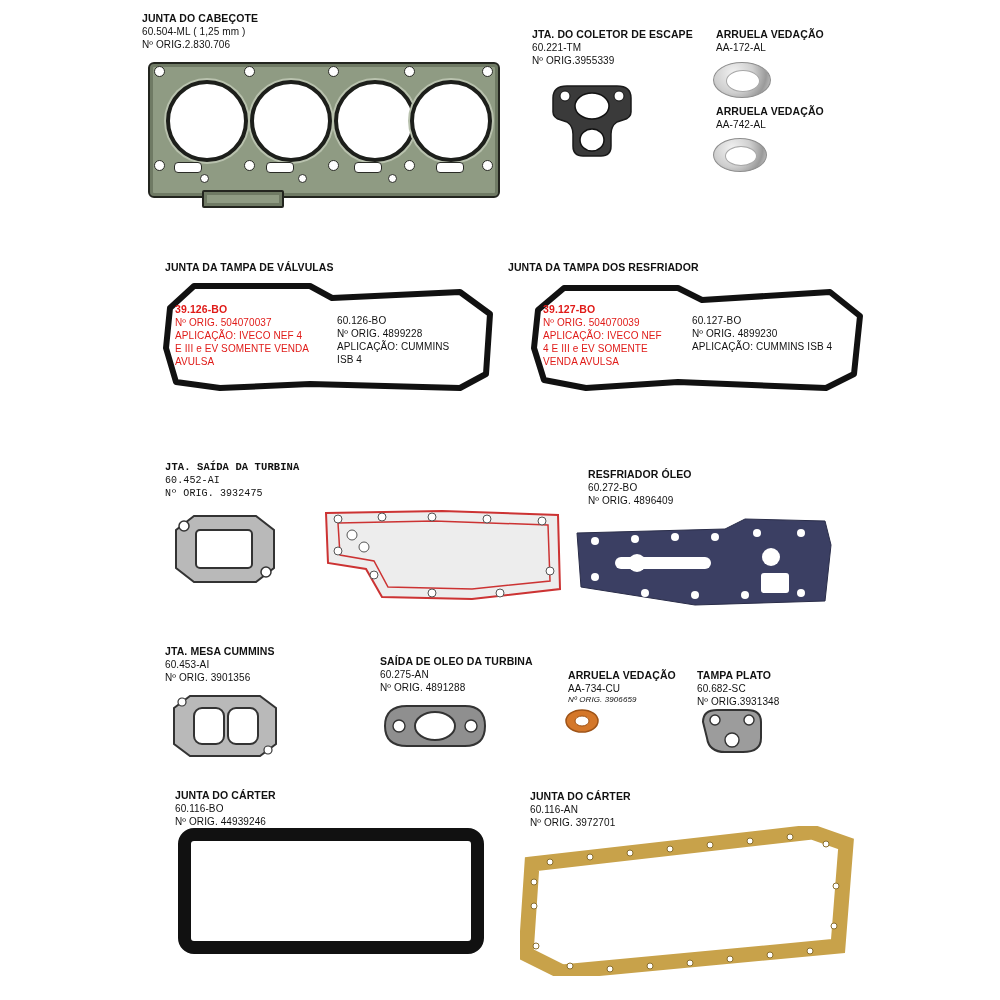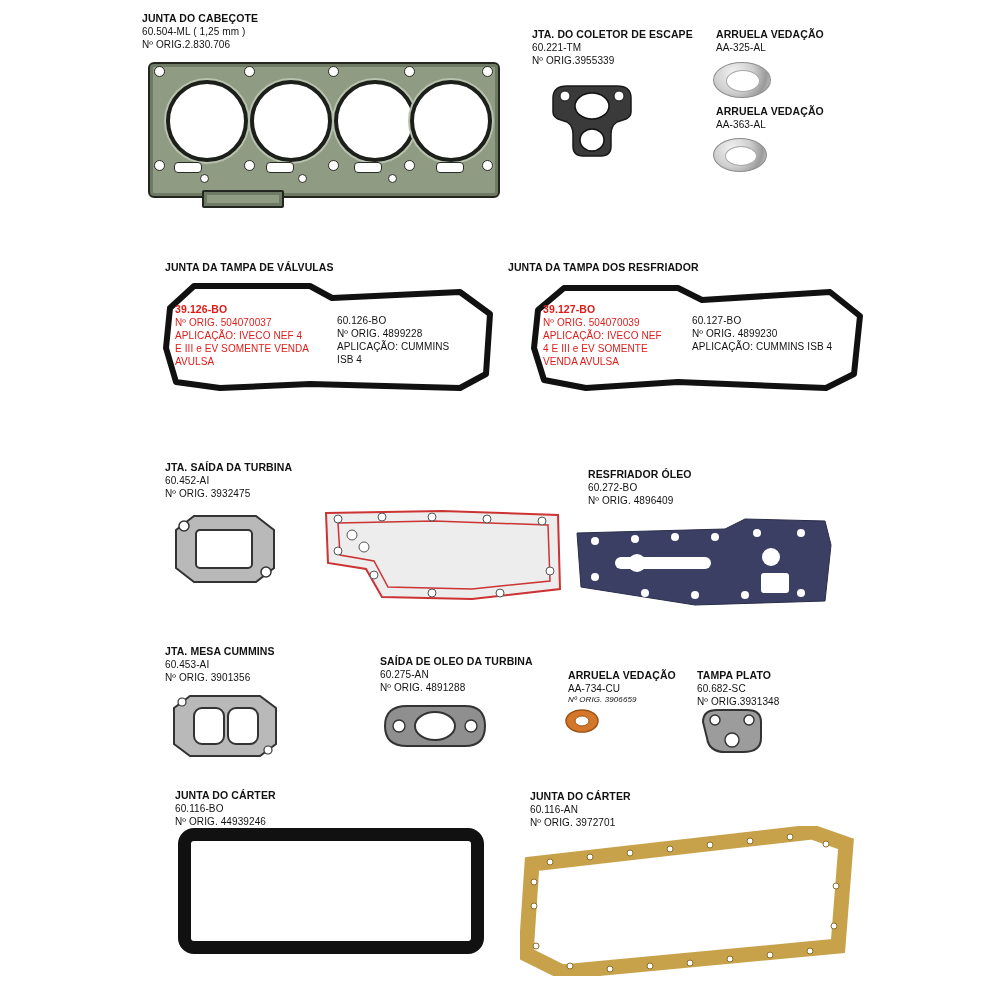--- a/index.html
+++ b/index.html
@@ -94,31 +94,31 @@
       <path d="M8 16 Q8 4 22 4 L72 4 Q86 4 86 16 L86 30 Q86 36 78 38 L72 40 Q66 44 66 52 L66 64 Q66 74 56 74 L38 74 Q28 74 28 64 L28 52 Q28 44 22 40 L16 38 Q8 36 8 30 Z" fill="#3a3a3a" stroke="#1a1a1a" stroke-width="1.5"></path>
       <circle cx="20" cy="14" r="5" fill="#fff" stroke="#111" stroke-width="1"></circle>
       <circle cx="74" cy="14" r="5" fill="#fff" stroke="#111" stroke-width="1"></circle>
       <ellipse cx="47" cy="24" rx="17" ry="13" fill="#fff" stroke="#111" stroke-width="1.5"></ellipse>
       <ellipse cx="47" cy="58" rx="12" ry="11" fill="#fff" stroke="#111" stroke-width="1.5"></ellipse>
     </svg>
   </div>
 
   <div class="item lbl" style="left:716px;top:28px;width:150px;">
     <div class="t">ARRUELA VEDAÇÃO</div>
-    <div class="l">AA-325-AL</div>
+    <div class="l">AA-172-AL</div>
   </div>
   <div class="item" style="left:713px;top:62px;width:60px;height:40px;">
     <div class="washer" style="left:0;top:0;width:56px;height:34px;">
       <div class="inner" style="left:12px;top:7px;width:32px;height:20px;"></div>
     </div>
   </div>
 
   <div class="item lbl" style="left:716px;top:105px;width:150px;">
     <div class="t">ARRUELA VEDAÇÃO</div>
-    <div class="l">AA-363-AL</div>
+    <div class="l">AA-742-AL</div>
   </div>
   <div class="item" style="left:713px;top:138px;width:60px;height:40px;">
     <div class="washer" style="left:0;top:0;width:52px;height:32px;">
       <div class="inner" style="left:11px;top:7px;width:30px;height:18px;"></div>
     </div>
   </div>
 
   <div class="item lbl" style="left:165px;top:261px;width:260px;">
     <div class="t">JUNTA DA TAMPA DE VÁLVULAS</div>
   </div>
@@ -161,21 +161,21 @@
     <div class="l">4 E III e EV SOMENTE</div>
     <div class="l">VENDA AVULSA</div>
   </div>
 
   <div class="item lbl" style="left:692px;top:314px;width:170px;">
     <div class="l">60.127-BO</div>
     <div class="l">Nº ORIG. 4899230</div>
     <div class="l">APLICAÇÃO: CUMMINS ISB 4</div>
   </div>
 
-  <div class="item lbl" style="left:165px;top:461px;width:180px;">
+  <div class="item lbl" style="left:165px;top:461px;width:180px;font-family:Liberation Mono, monospace;">
     <div class="t">JTA. SAÍDA DA TURBINA</div>
     <div class="l">60.452-AI</div>
     <div class="l">Nº ORIG. 3932475</div>
   </div>
   <div class="item" style="left:170px;top:512px;width:110px;height:75px;">
     <svg width="110" height="75" viewBox="0 0 110 75">
       <path d="M6 18 L24 4 L86 4 L104 18 L104 56 L86 70 L24 70 L6 56 Z" fill="#b9b9b9" stroke="#333" stroke-width="2"></path>
       <rect x="26" y="18" width="56" height="38" rx="4" fill="#fff" stroke="#333" stroke-width="2"></rect>
       <circle cx="14" cy="14" r="5" fill="#fff" stroke="#333" stroke-width="1.5"></circle>
       <circle cx="96" cy="60" r="5" fill="#fff" stroke="#333" stroke-width="1.5"></circle>

